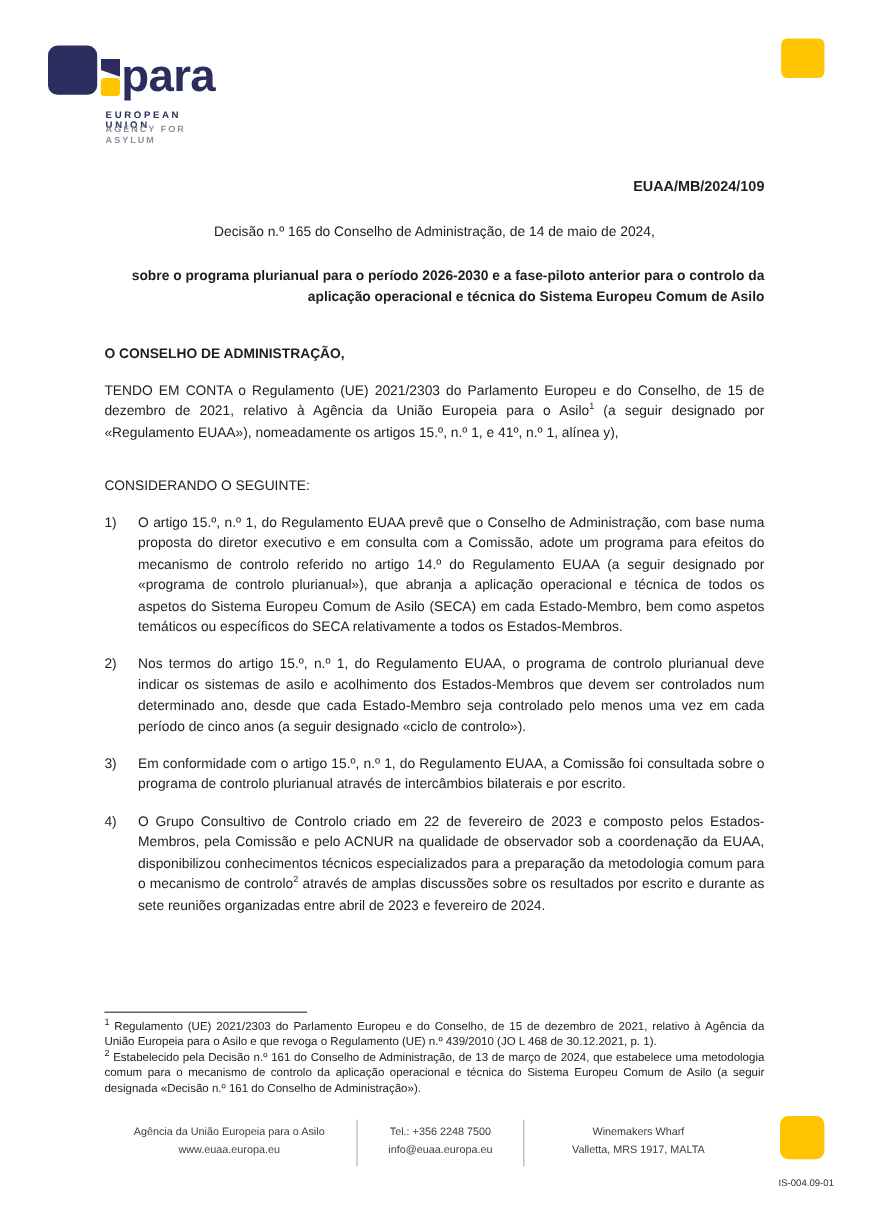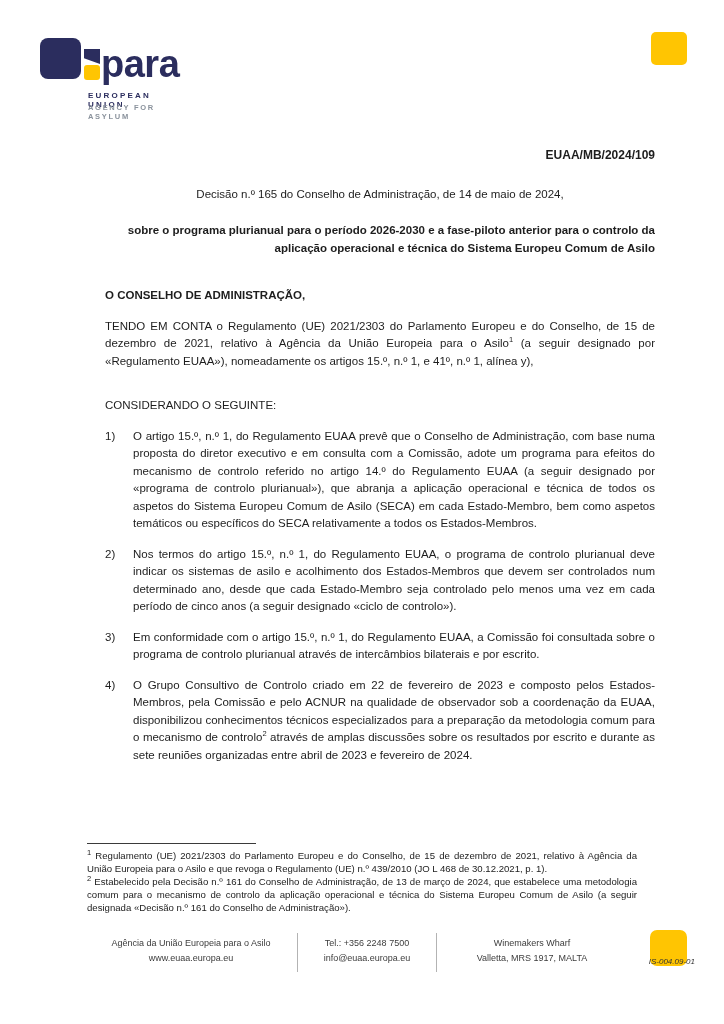--- a/index.html
+++ b/index.html
@@ -15,21 +15,21 @@
     clip-path:polygon(0 0,100% 0,100% 100%,0 62%);}
   .logo-yellow{position:absolute;left:44px;top:27px;width:16px;height:15px;background:#ffc502;border-radius:3px;}
   .logo-wordmark{position:absolute;left:61px;top:7px;font-size:38px;font-weight:bold;color:#2b2d5e;
     letter-spacing:-0.5px;line-height:1;}
   .logo-line1{position:absolute;left:48px;top:53px;font-size:8px;font-weight:bold;color:#2b2d5e;letter-spacing:2.2px;}
   .logo-line2{position:absolute;left:48px;top:65px;font-size:7.5px;font-weight:bold;color:#8a929c;letter-spacing:1.7px;}
   
   .accent-top{position:absolute;left:651px;top:32px;width:36px;height:33px;background:#ffc502;border-radius:5px;}
   .accent-bottom{position:absolute;left:650px;top:930px;width:37px;height:36px;background:#ffc502;border-radius:7px;}
   
-  .content{position:absolute;left:105px;top:147px;width:550px;font-size:11.5px;line-height:17.5px;}
+  .content{position:absolute;left:87px;top:147px;width:550px;font-size:11.5px;line-height:17.5px;}
   .reference{text-align:right;font-weight:bold;font-size:12px;}
   .doc-title{margin-top:21px;text-align:center;font-weight:normal;}
   .doc-subtitle{margin-top:19px;text-align:right;font-weight:bold;}
   .council-heading{margin-top:30px;font-weight:bold;}
   .having-regard{margin-top:13px;text-align:justify;}
   .whereas-heading{margin-top:27px;}
   .recitals{margin-top:13px;}
   .recital{display:flex;margin-bottom:13px;}
   .recital-num{flex:0 0 28px;}
   .recital-text{flex:1;text-align:justify;}
@@ -38,21 +38,21 @@
   .footnotes{position:absolute;left:87px;top:843px;width:550px;font-size:9.6px;line-height:13px;color:#222;}
   .fn-rule{width:169px;border-top:1.2px solid #3a3a3a;margin-bottom:5px;}
   .footnote{text-align:justify;}
   
   .footer{position:absolute;left:85px;top:933px;width:542px;display:flex;font-size:9px;line-height:15px;
     color:#3c3c3c;text-align:center;}
   .footer-col{padding:3px 0 6px 0;}
   .footer-col1{flex:0 0 212px;}
   .footer-col2{flex:0 0 138px;border-left:1px solid #b3b3b3;border-right:1px solid #b3b3b3;}
   .footer-col3{flex:1;}
-  .doc-code{position:absolute;right:29px;top:957px;font-size:8px;color:#333;font-style:italic;}
+  .doc-code{position:absolute;right:29px;top:981px;font-size:8px;color:#333;}
 </style>
 </head>
 <body>
 
 <div class="page">
 
   <div class="logo">
     <div class="logo-mark">
       <div class="logo-big-square"></div>
       <div class="logo-flag"></div>

